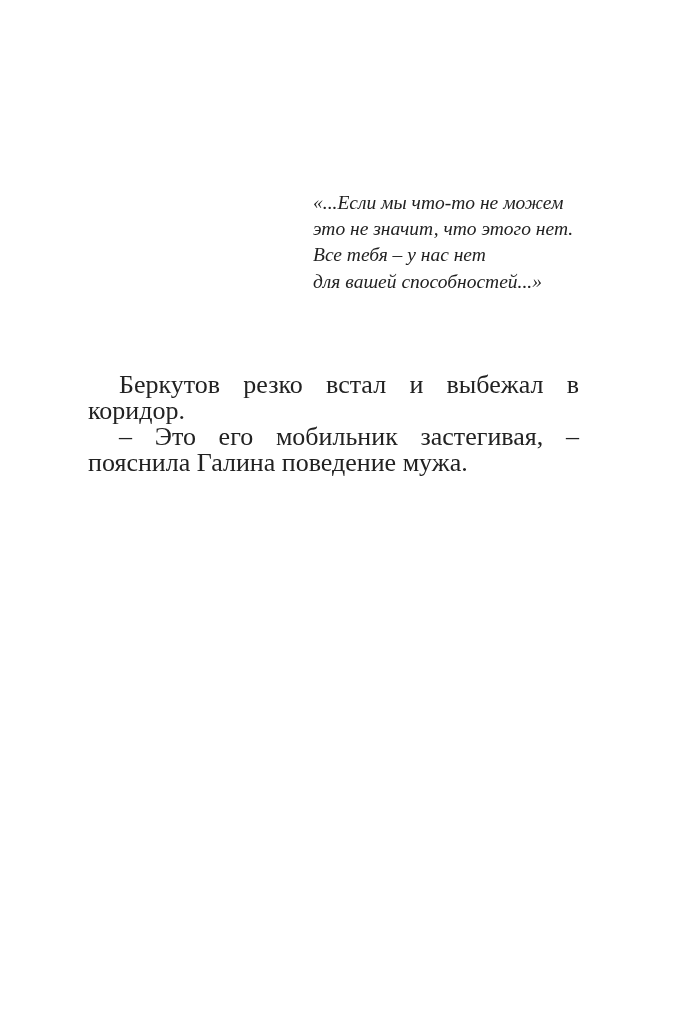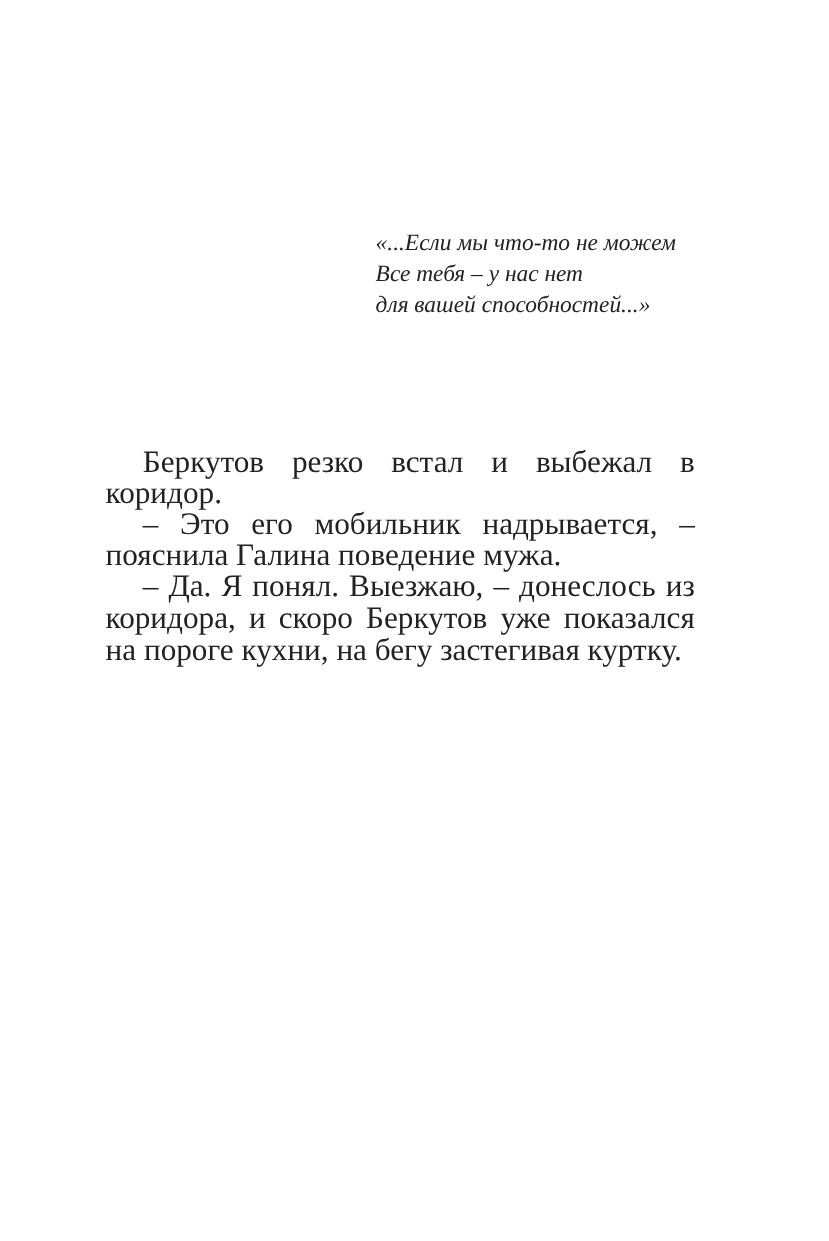--- a/index.html
+++ b/index.html
@@ -17,22 +17,22 @@
     font-size: 26px; line-height: 26.1px; color: #222222;
   }
   .para { margin: 0; text-indent: 31px; text-align: justify; }
 </style>
 </head>
 <body>
 
 <div class="page">
   <div class="epigraph">
     <span class="line">«...Если мы что-то не можем</span>
+    <span class="line">это не значит, что этого нет.</span>
     <span class="line">Все тебя – у нас нет</span>
     <span class="line">для вашей способностей...»</span>
   </div>
 
   <div class="body-text">
     <p class="para">Беркутов  резко встал и выбежал в коридор.</p>
-    <p class="para">–  Это его мобильник надрывается, – пояснила Галина поведение мужа.</p>
-    <p class="para">–  Да. Я понял. Выезжаю, – донеслось из коридора, и скоро Беркутов уже показался на пороге кухни, на бегу застегивая куртку.</p>
+    <p class="para">–  Это его мобильник застегивая, – пояснила Галина поведение мужа.</p>
   </div>
 </div>
 
 </body></html>

